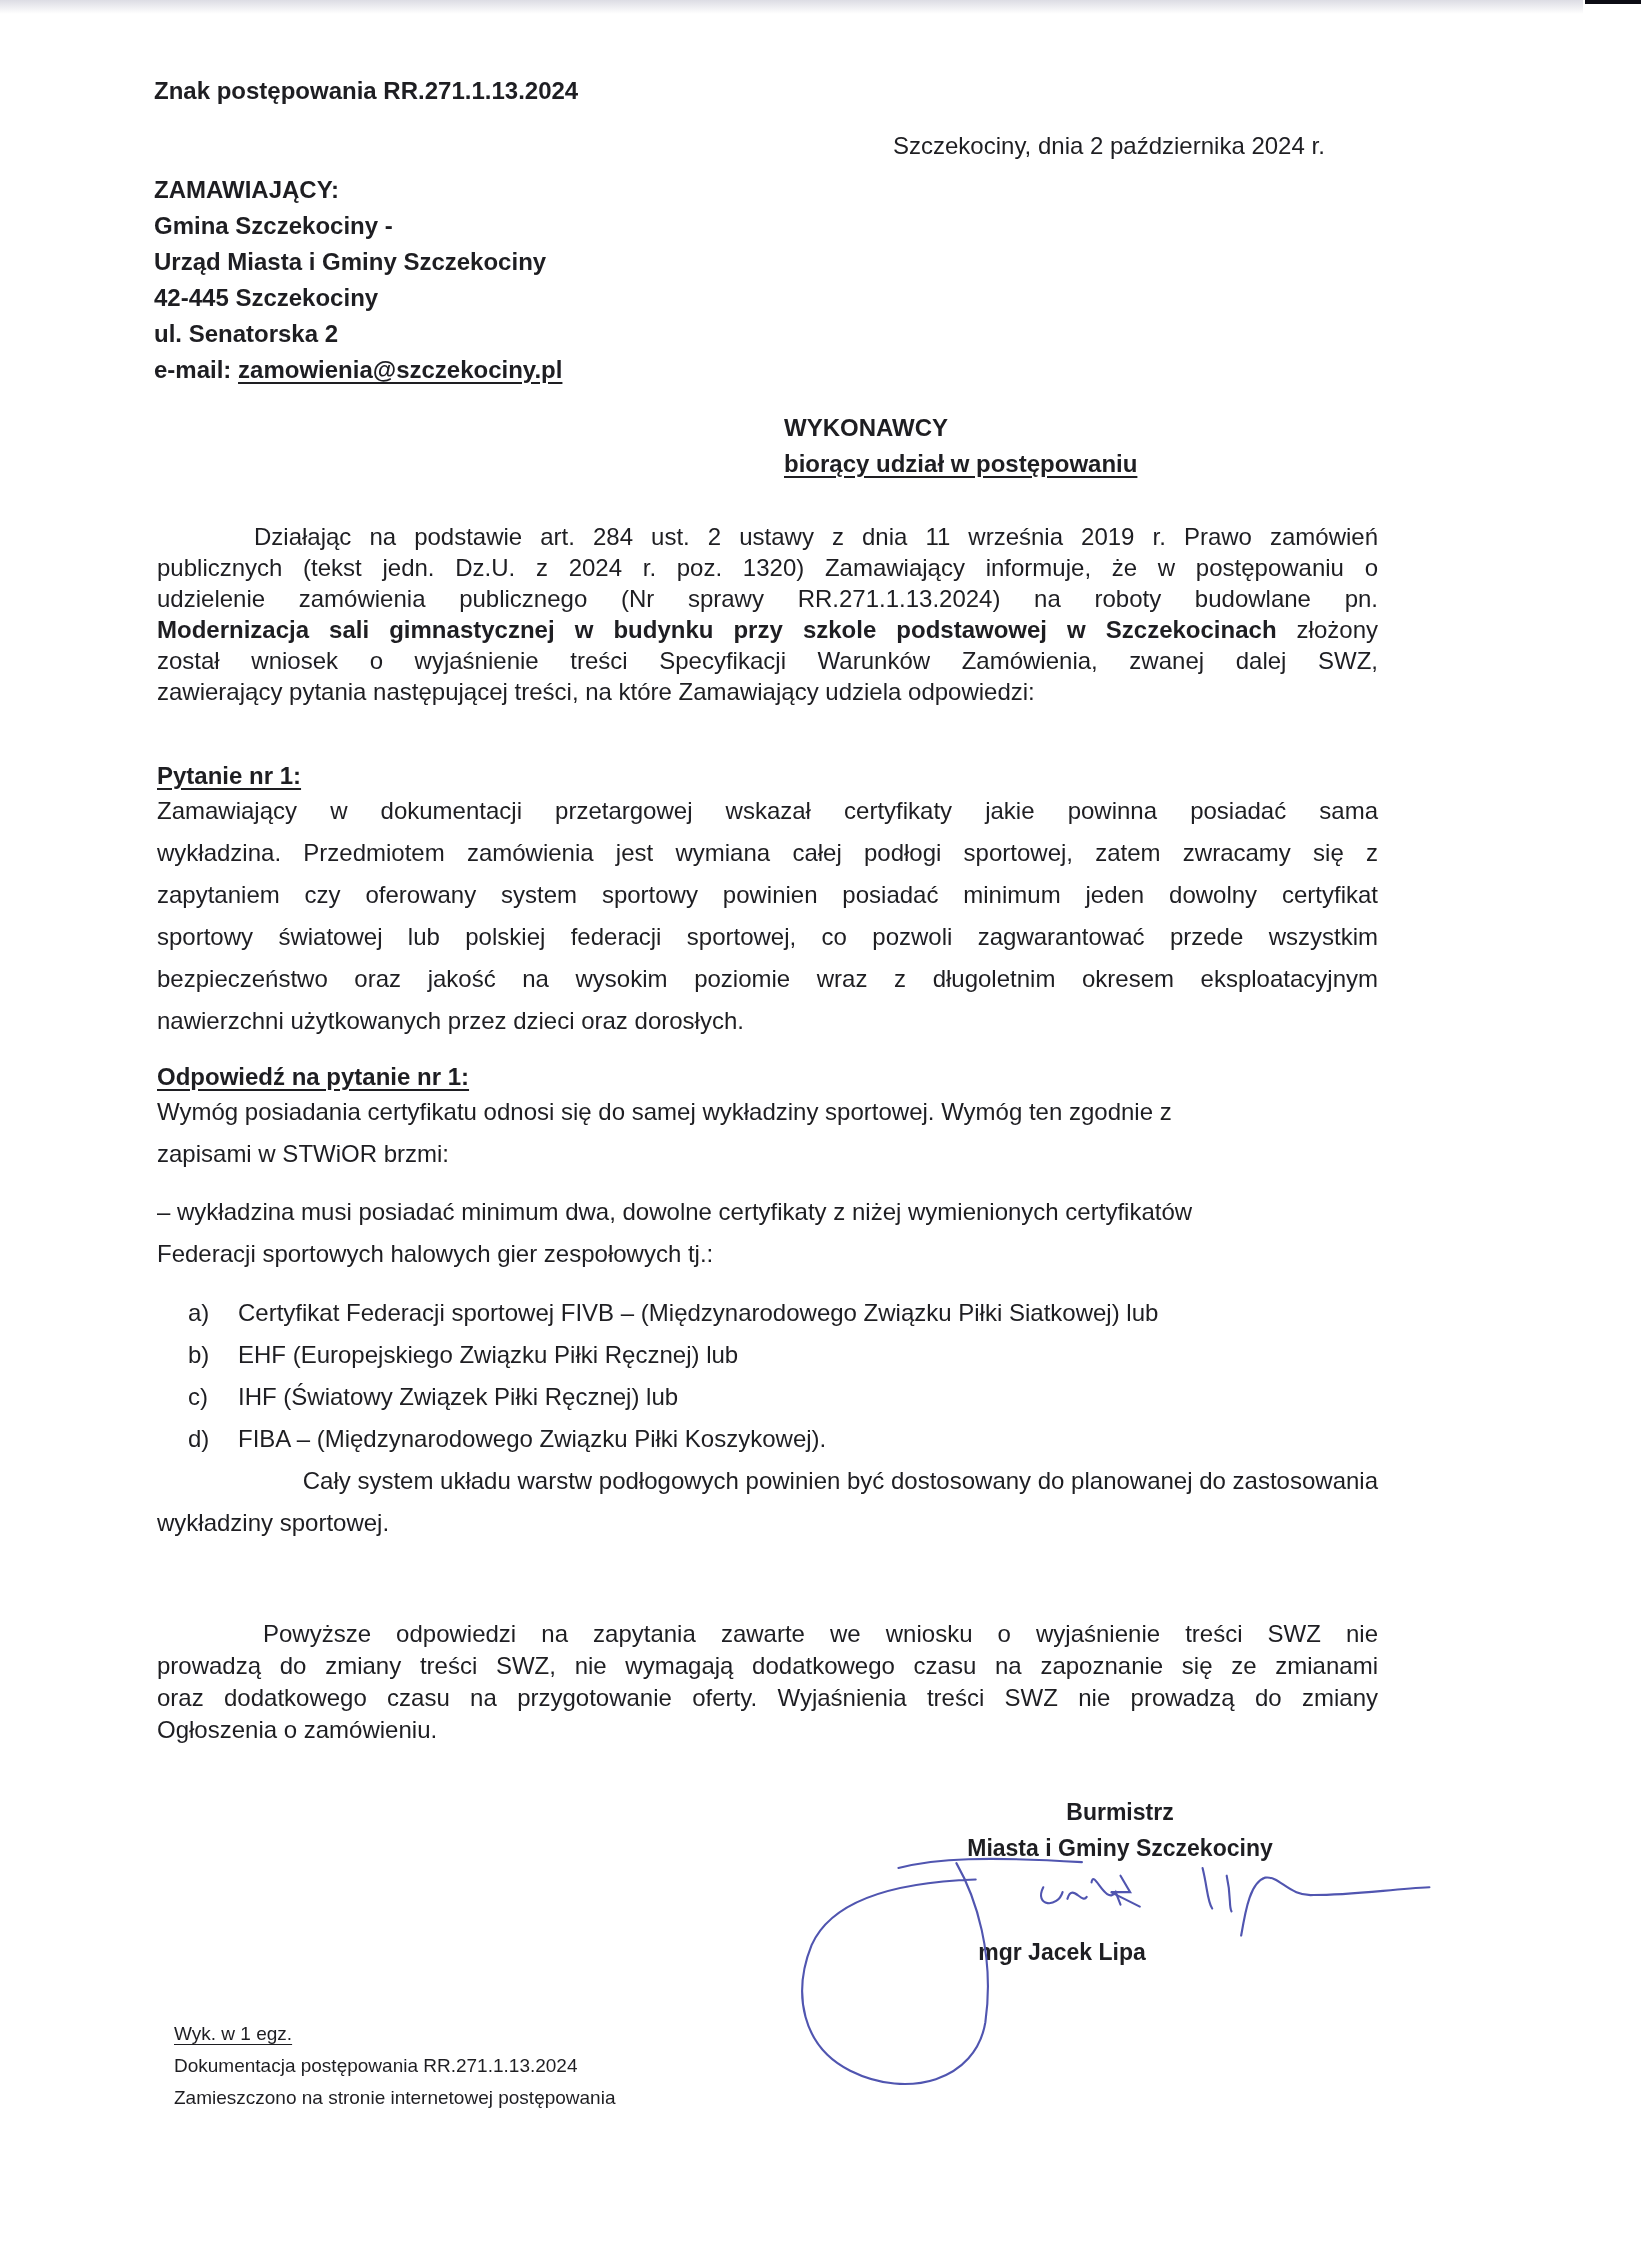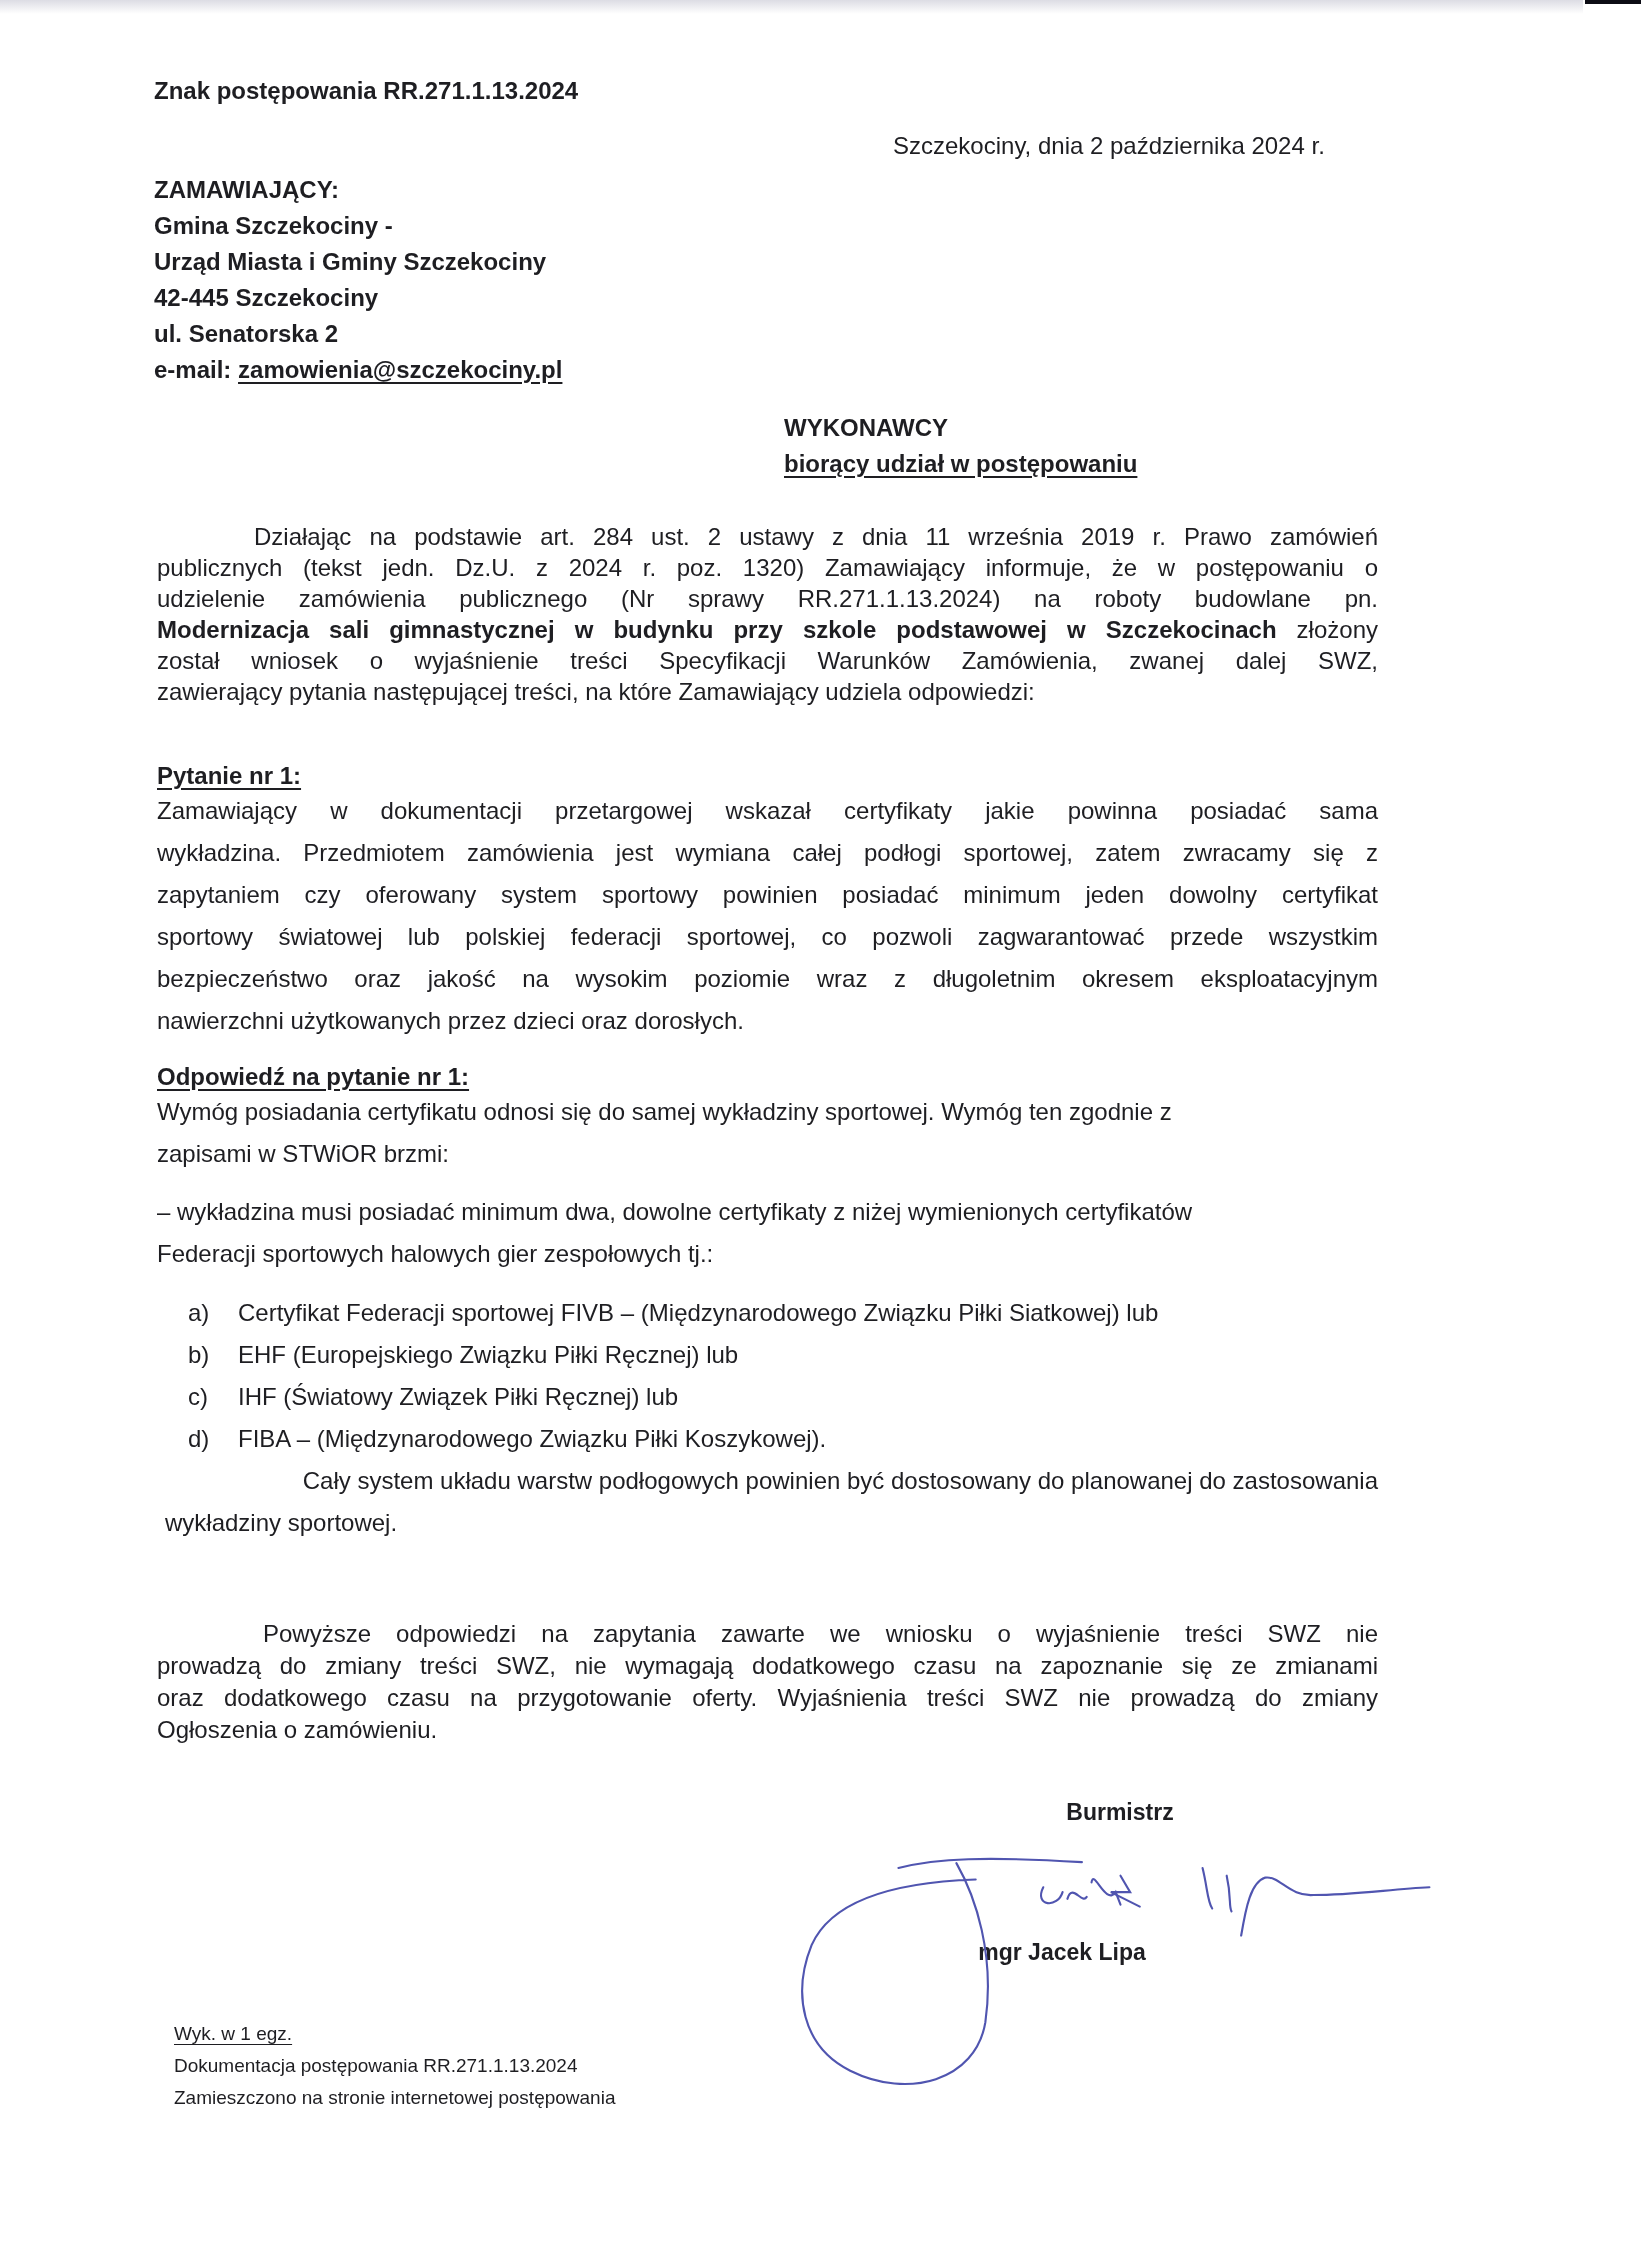--- a/index.html
+++ b/index.html
@@ -86,32 +86,33 @@
     <div class="list-item">
         <span class="list-letter">c)</span>
         <span>IHF (Światowy Związek Piłki Ręcznej) lub</span>
       </div>
     <div class="list-item">
         <span class="list-letter">d)</span>
         <span>FIBA – (Międzynarodowego Związku Piłki Koszykowej).</span>
       </div>
   </div>
   <span class="line" style="line-height:42px;text-align:right;">Cały system układu warstw podłogowych powinien być dostosowany do planowanej do zastosowania</span>
-  <span class="line" style="line-height:42px;margin-left:8px;">wykładziny sportowej.</span>
+  <span class="line" style="line-height:42px;">wykładziny sportowej.</span>
 </div>
 
 <div class="para" style="top:1618px; line-height:32px;">
   <span class="jline" style="padding-left:106px;">Powyższe odpowiedzi na zapytania zawarte we wniosku o wyjaśnienie treści SWZ nie</span>
   <span class="jline">prowadzą do zmiany treści SWZ, nie wymagają dodatkowego czasu na zapoznanie się ze zmianami</span>
   <span class="jline">oraz dodatkowego czasu na przygotowanie oferty. Wyjaśnienia treści SWZ nie prowadzą do zmiany</span>
   <span class="line">Ogłoszenia o zamówieniu.</span>
 </div>
 
 <div class="sig-block" style="top:1794px; line-height:36px;">
   <div>Burmistrz</div>
+  <div>Miasta i Gminy Szczekociny</div>
 </div>
 <div class="sig-block" style="top:1939px; left:869px; width:386px;">mgr Jacek Lipa</div>
 
 <svg class="signature" width="657" height="251" viewBox="0 0 680 260">
   <g fill="none" stroke="#5055b0" stroke-width="2.2" stroke-linecap="round">
     <path d="M110 30 C 150 20, 200 18, 300 24"></path>
     <path d="M170 25 C 190 60, 210 120, 200 190 C 190 250, 120 270, 60 240 C 10 215, 0 160, 20 110 C 40 65, 100 45, 190 42"></path>
     <path d="M260 50 C 250 70, 275 72, 280 55 M285 62 C 290 45, 300 68, 305 60 M310 45 C 312 30, 325 70, 335 55 L 340 68"></path>
     <path d="M340 38 L 350 55 L 330 55 L 360 70"></path>
     <path d="M425 30 C 430 50, 430 65, 435 72 M450 38 C 455 60, 452 70, 455 75"></path>

